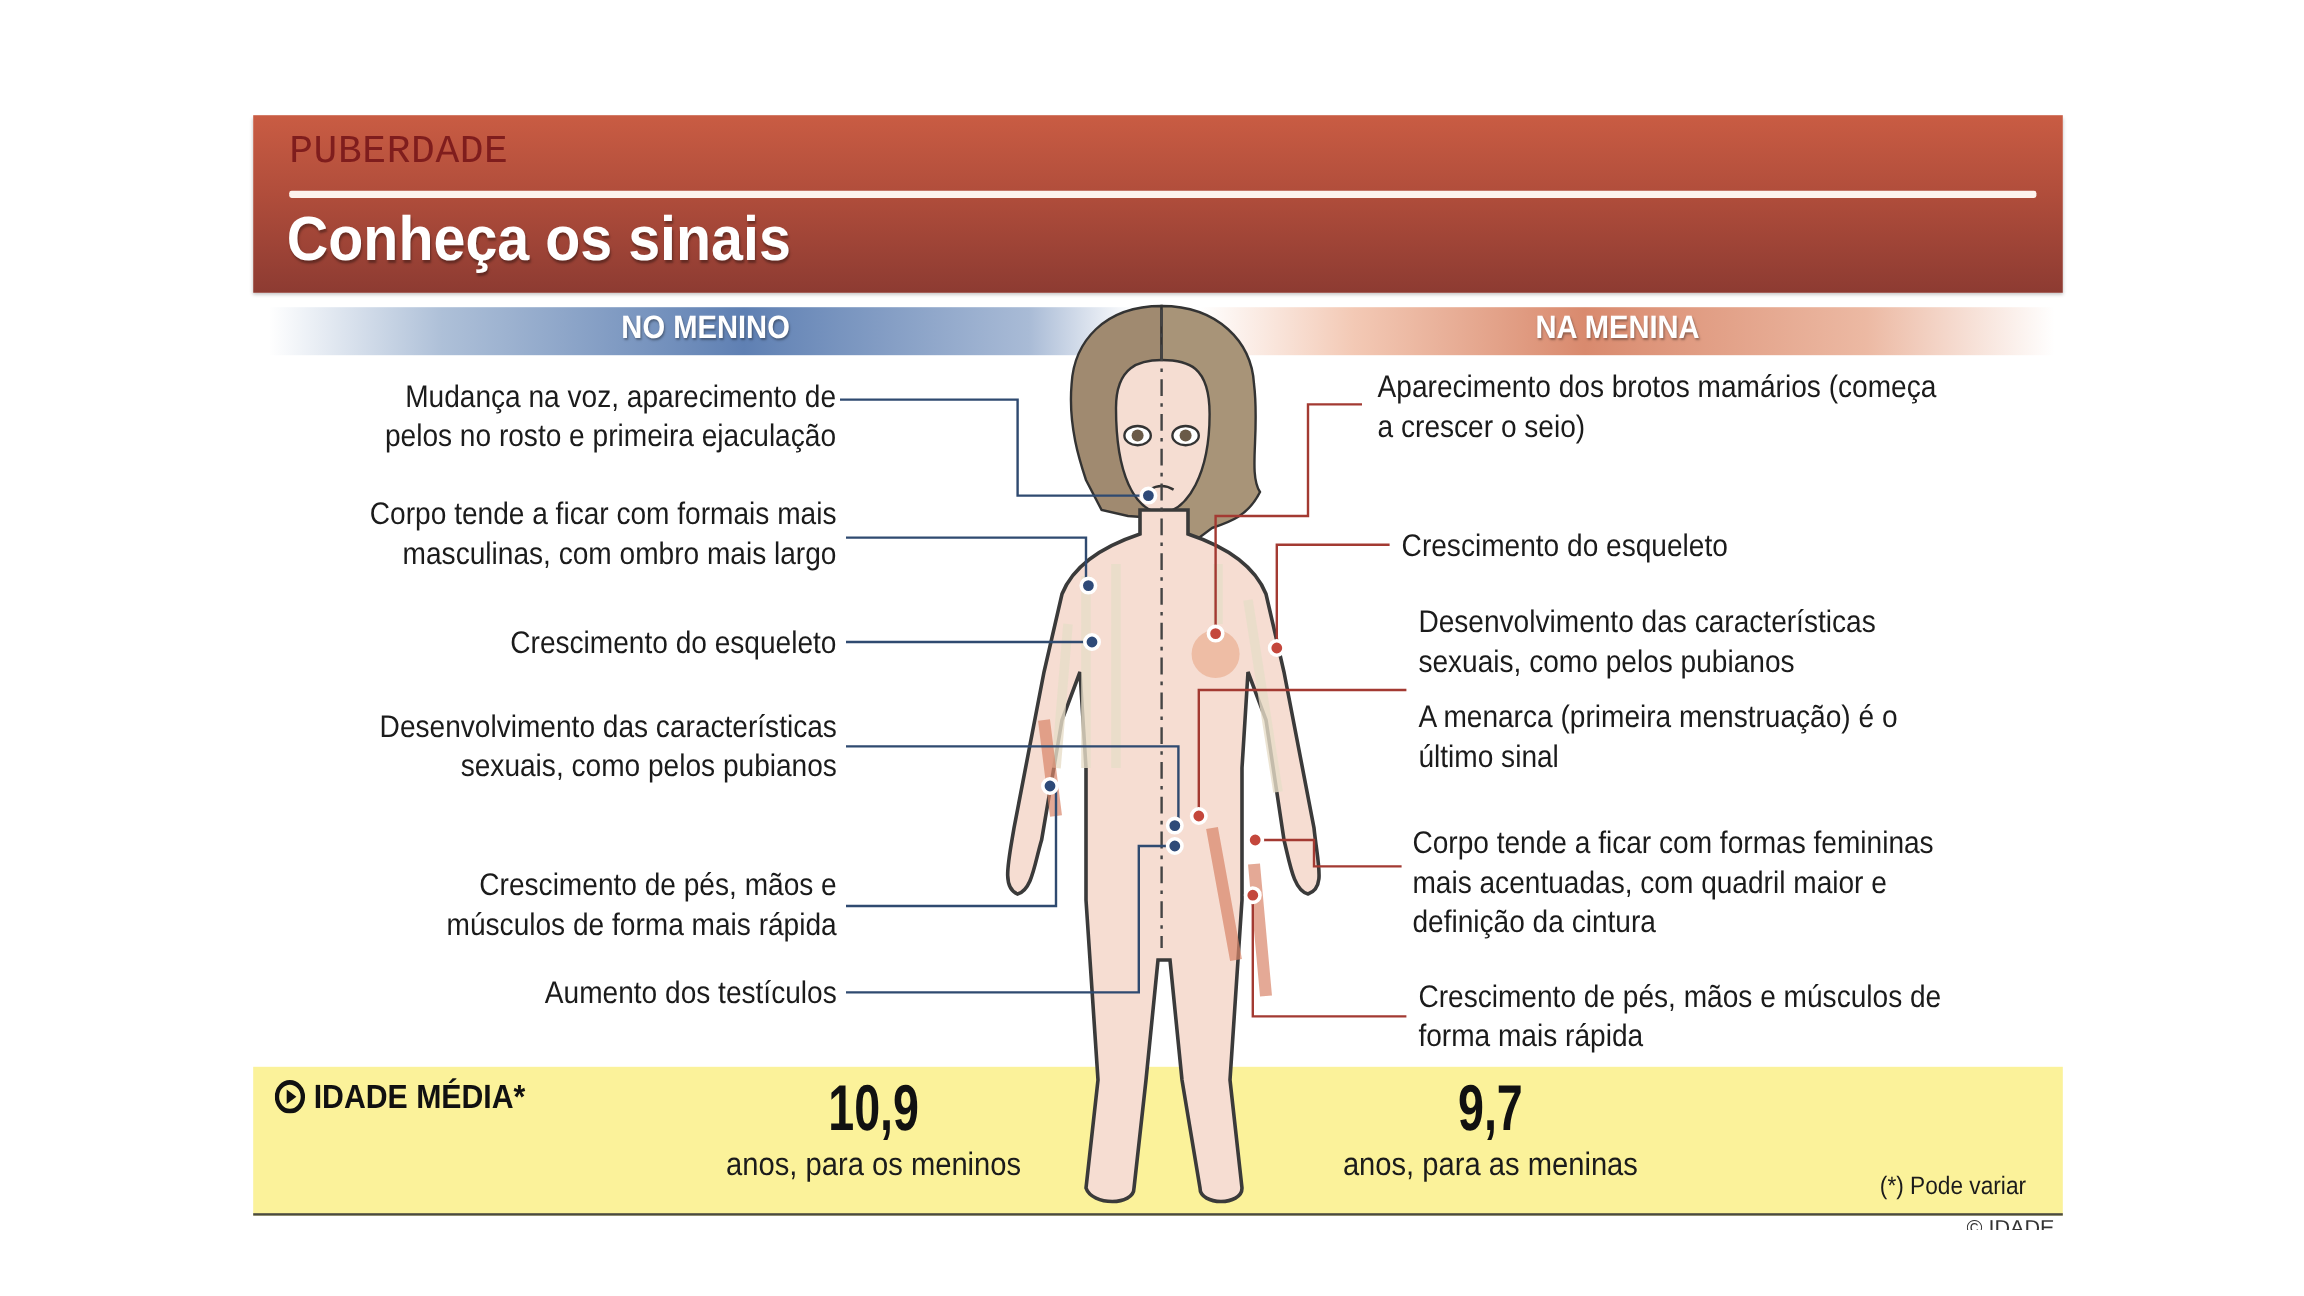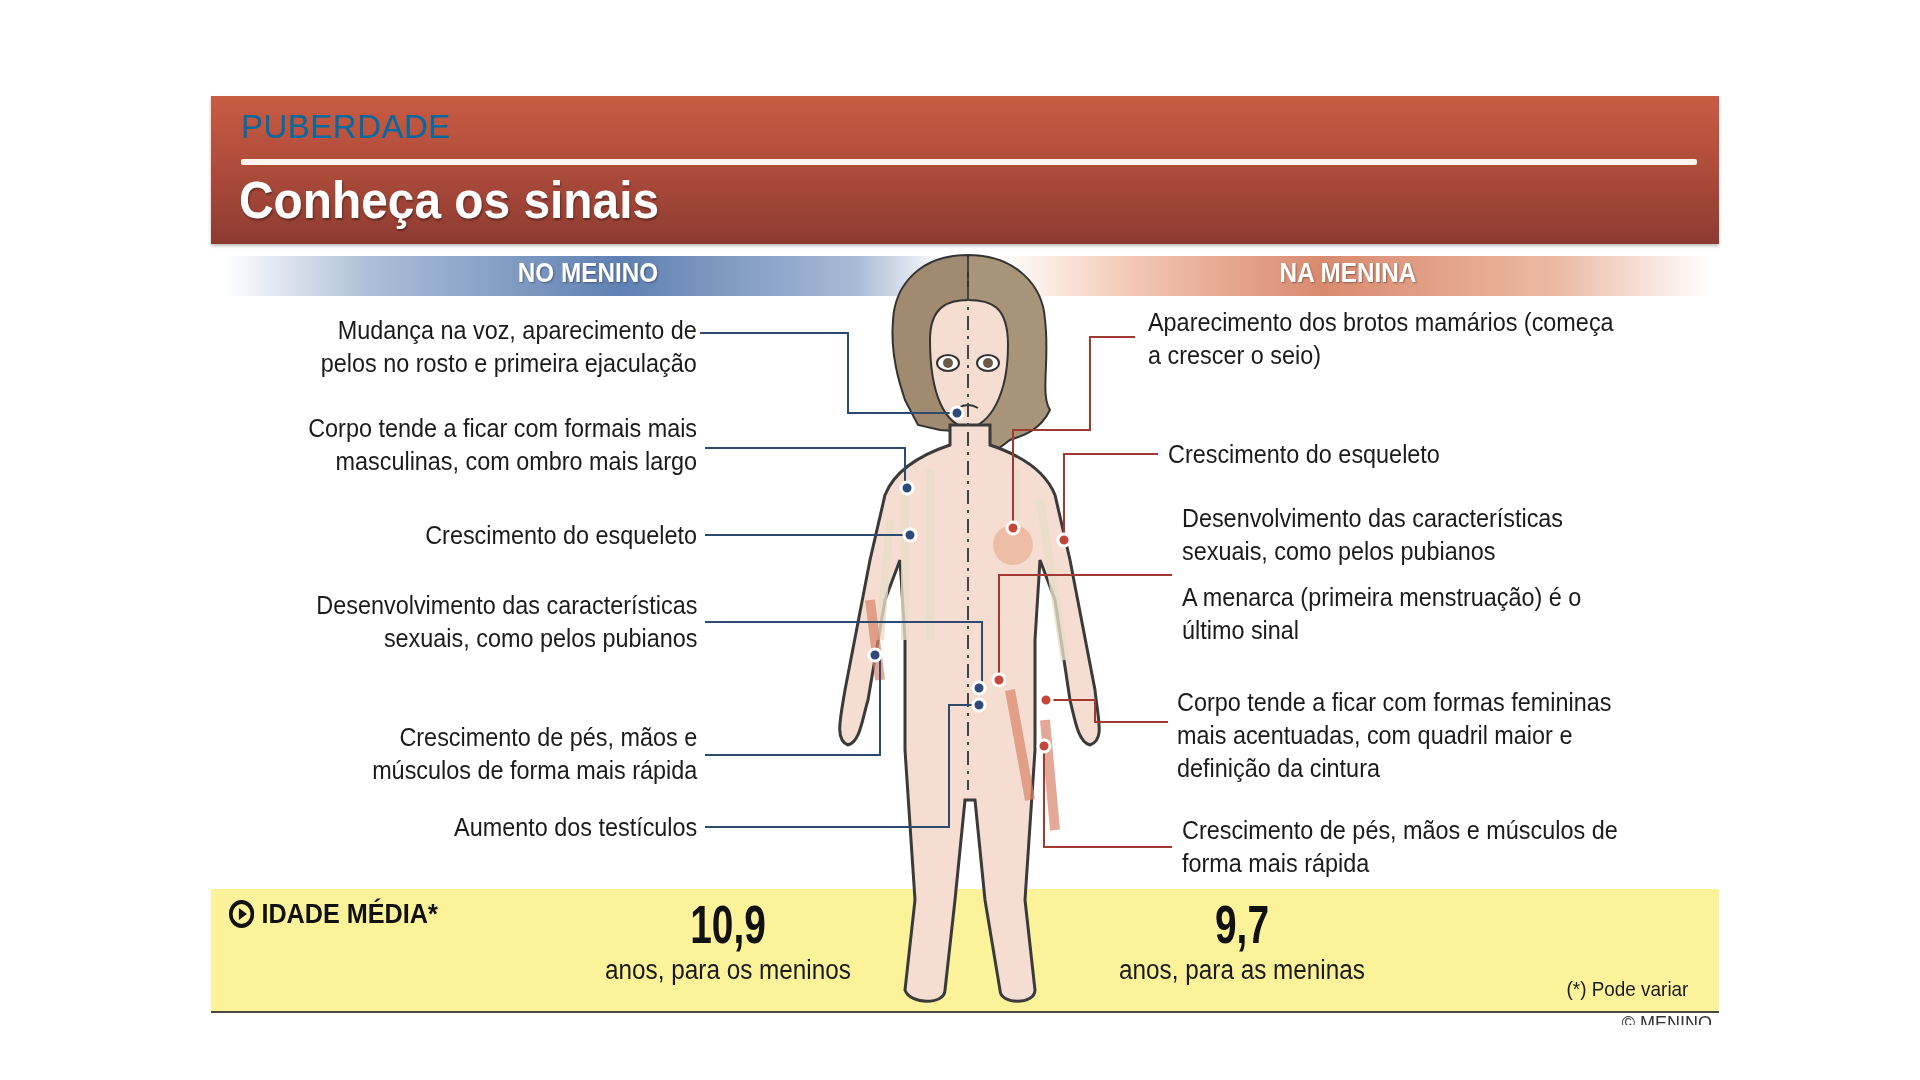--- a/index.html
+++ b/index.html
@@ -1,21 +1,21 @@
 <!DOCTYPE html>
 <html><head>
 <meta charset="utf-8">
 <style>
   html, body { margin:0; padding:0; }
   body { width:1920px; height:1080px; background:#ffffff; position:relative; overflow:hidden; font-family:"Liberation Sans", sans-serif; }
   .abs { position:absolute; }
   .header { left:211px; top:96px; width:1508px; height:148px;
     background:linear-gradient(180deg,#c95c43 0%,#b04d3b 45%,#8d3b32 100%);
     box-shadow:0 2px 3px rgba(0,0,0,0.25); }
-  .kicker { left:241px; top:108px; color:#0369a1; font-size:33px; letter-spacing:0.5px; font-family:Liberation Sans, sans-serif; }
+  .kicker { left:241px; top:108px; color:#7f1d1d; font-size:33px; letter-spacing:0.5px; font-family:Liberation Mono, monospace; }
   .rule { left:241px; top:159px; width:1456px; height:6px; background:#fdf3ee; border-radius:2px; }
   .title { left:239px; top:170px; color:#ffffff; font-size:52px; font-weight:bold; transform:scaleX(0.92); transform-origin:left; text-shadow:1px 2px 2px rgba(0,0,0,0.35); }
   .band-boy { left:224px; top:256px; width:720px; height:40px;
     background:linear-gradient(90deg,rgba(255,255,255,0) 0%,#aec0d8 20%,#5f80b3 55%,#a9bbd6 88%,rgba(255,255,255,0) 100%); }
   .band-girl { left:1000px; top:256px; width:712px; height:40px;
     background:linear-gradient(90deg,rgba(255,255,255,0) 0%,#f3c9b5 18%,#d98a6e 45%,#ecb9a3 78%,rgba(255,255,255,0) 100%); }
   .band-label { top:258px; color:#ffffff; font-size:27px; font-weight:bold; text-shadow:1px 1px 2px rgba(0,0,0,0.35); transform:scaleX(0.9); }
   .lbl { font-size:26px; color:#1b1b1b; line-height:33px; transform:scaleX(0.9); }
   .lbl-l { text-align:right; transform-origin:right; }
   .lbl-r { text-align:left; transform-origin:left; }
@@ -149,13 +149,13 @@
     <circle cx="14" cy="14" r="12" fill="none" stroke="#111" stroke-width="4"></circle>
     <path d="M11 8 L20 14 L11 20 Z" fill="#111"></path>
   </svg>
   <span>IDADE MÉDIA*</span>
 </div>
 <div class="abs big" style="left:668px; top:893px; width:120px; text-align:center;">10,9</div>
 <div class="abs anos" style="left:578px; top:955px; width:300px; text-align:center;">anos, para os meninos</div>
 <div class="abs big" style="left:1182px; top:893px; width:120px; text-align:center;">9,7</div>
 <div class="abs anos" style="left:1092px; top:955px; width:300px; text-align:center;">anos, para as meninas</div>
 <div class="abs pode" style="right:232px; top:977px;">(*) Pode variar</div>
-<div class="abs credit" style="right:208px; top:1013px; height:12px; overflow:hidden;">© MENINO</div>
+<div class="abs credit" style="right:208px; top:1013px; height:12px; overflow:hidden;">© IDADE</div>
 
 </body></html>

